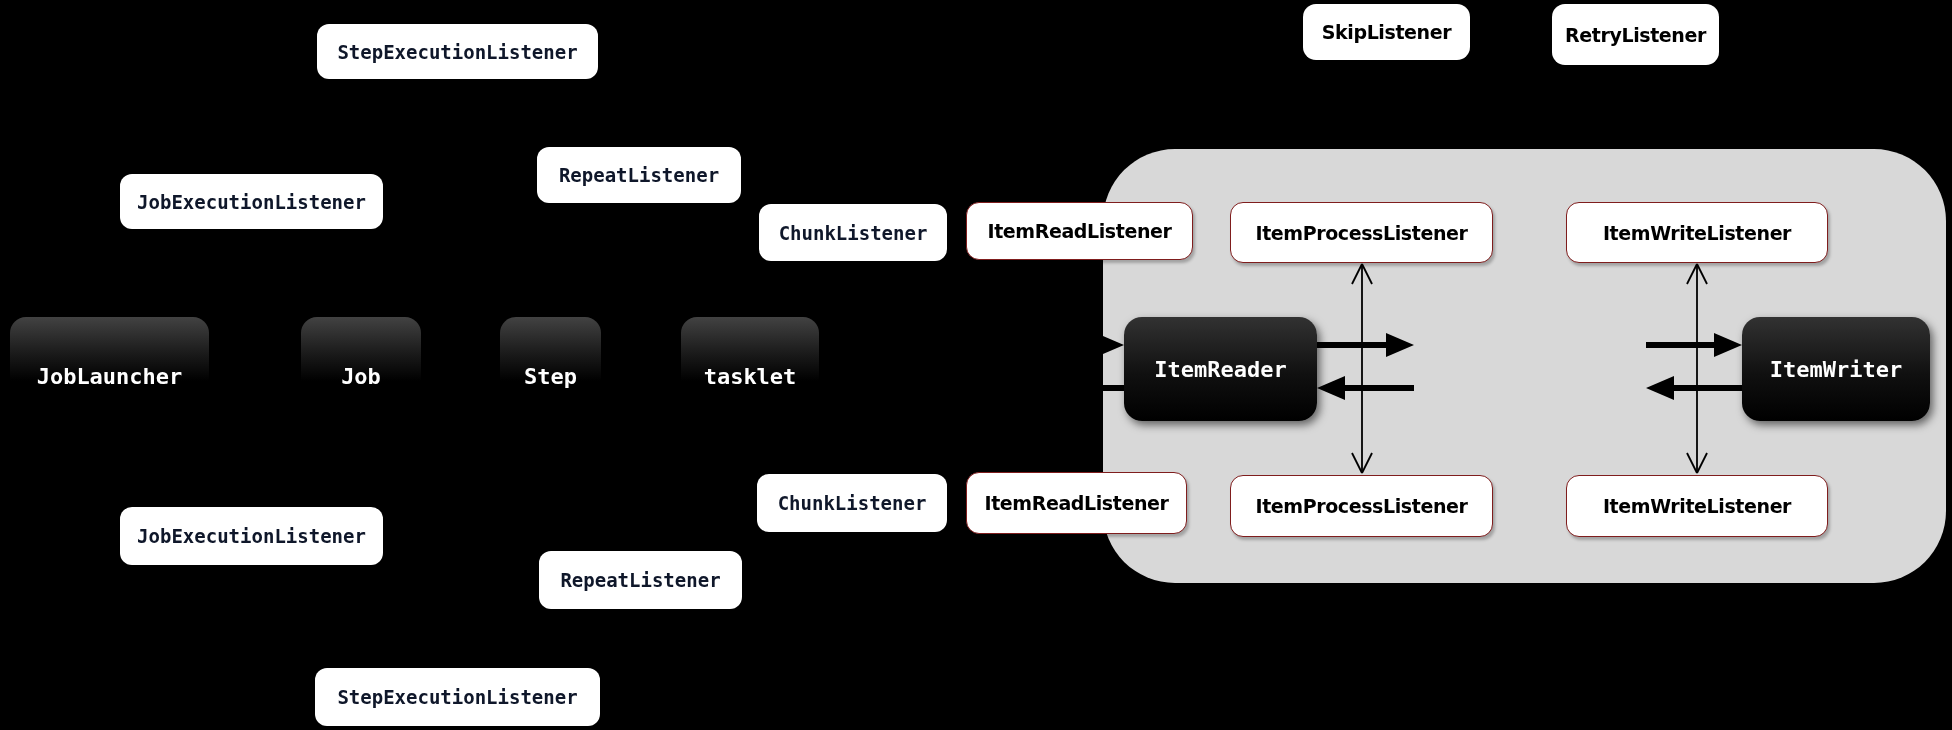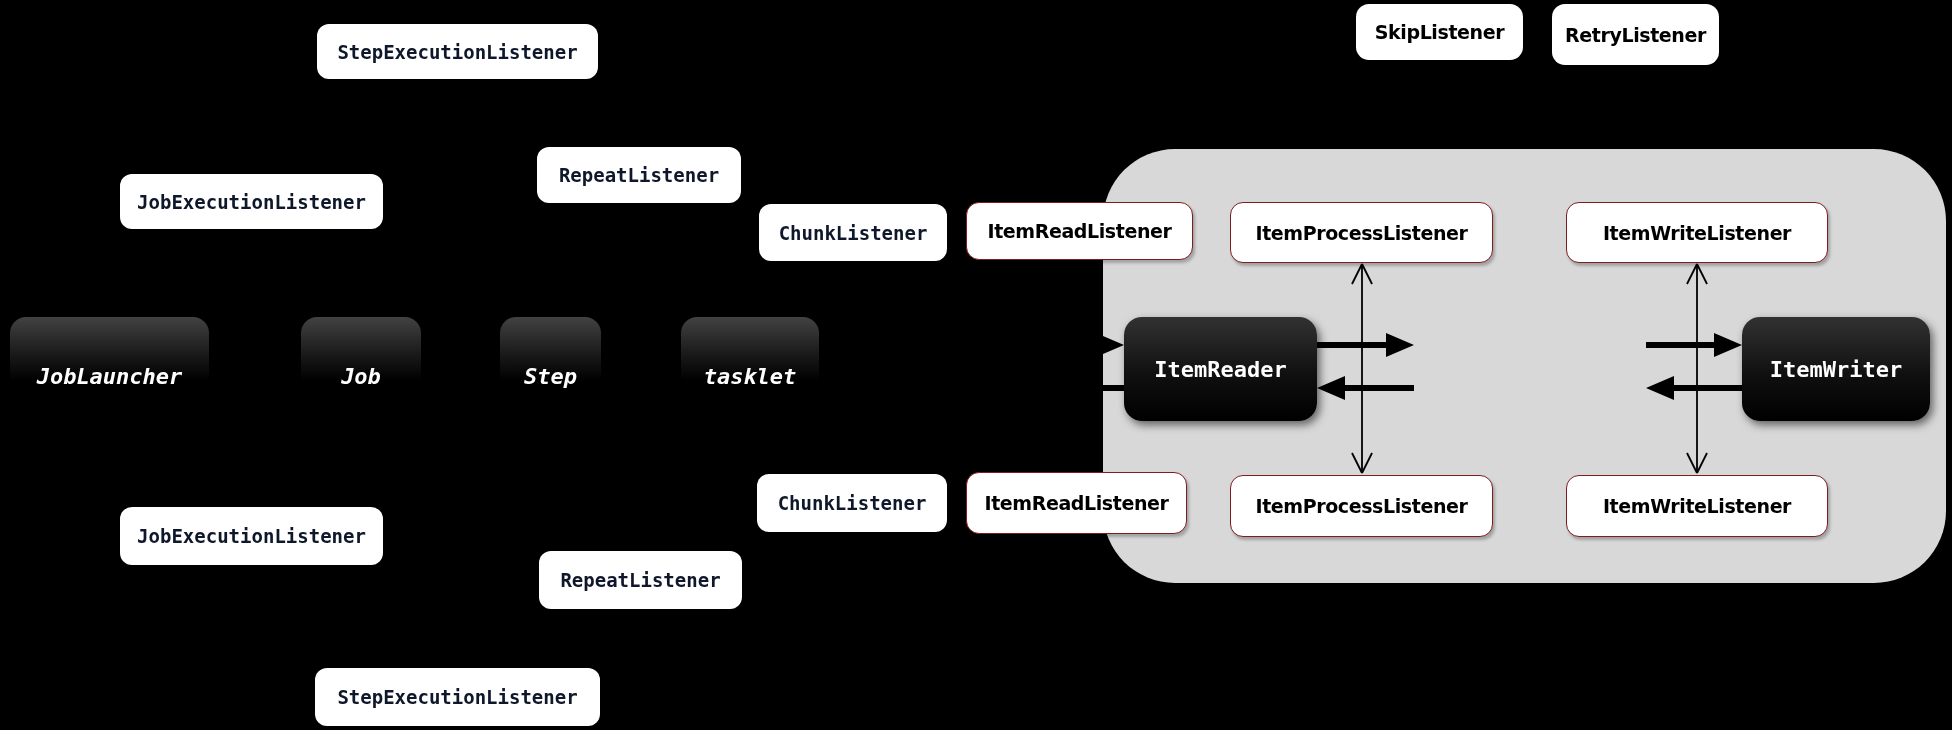--- a/index.html
+++ b/index.html
@@ -29,21 +29,20 @@
     border:1px solid #7f1d1d;
     box-shadow:2px 3px 3px rgba(0,0,0,0.25);
   }
   .dark{
     color:#fff;border-radius:16px;
     font-family:"DejaVu Sans Mono",monospace;font-weight:bold;font-size:22px;
   }
   .dark.fade{
     background:linear-gradient(180deg,#424242 0%,#1a1a1a 45%,#000 78%);
     padding-top:36px;
-    font-style:italic;
   }
   .dark.solid{
     background:linear-gradient(180deg,#323232 0%,#101010 55%,#000 100%);
     border-radius:18px;
     box-shadow:3px 4px 8px rgba(0,0,0,0.55);
     align-items:center;
   }
 </style>
 </head>
 <body>
@@ -113,21 +112,21 @@
   <div class="node wmono" style="left:120px;top:507px;width:263px;height:58px">
     <span>JobExecutionListener</span>
   </div>
   <div class="node wmono" style="left:539px;top:551px;width:203px;height:58px">
     <span>RepeatListener</span>
   </div>
   <div class="node wmono" style="left:315px;top:668px;width:285px;height:58px">
     <span>StepExecutionListener</span>
   </div>
 
-  <div class="node wsans" style="left:1356px;top:4px;width:167px;height:56px">
+  <div class="node wsans" style="left:1303px;top:4px;width:167px;height:56px">
     <span>SkipListener</span>
   </div>
   <div class="node wsans" style="left:1552px;top:4px;width:167px;height:61px">
     <span>RetryListener</span>
   </div>
 
   <div class="node wsans bordered" style="left:966px;top:202px;width:227px;height:58px">
     <span>ItemReadListener</span>
   </div>
   <div class="node wsans bordered" style="left:1230px;top:202px;width:263px;height:61px">

